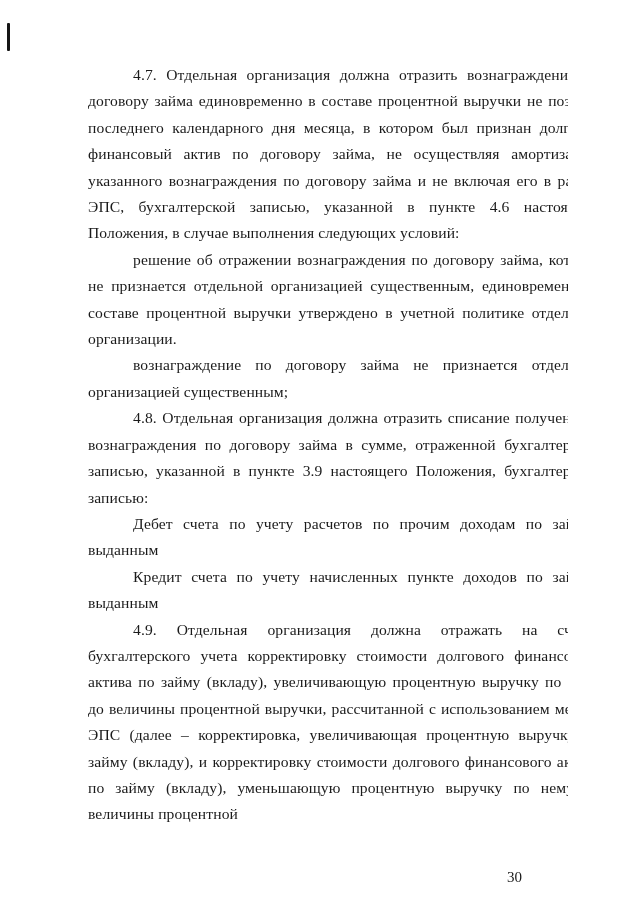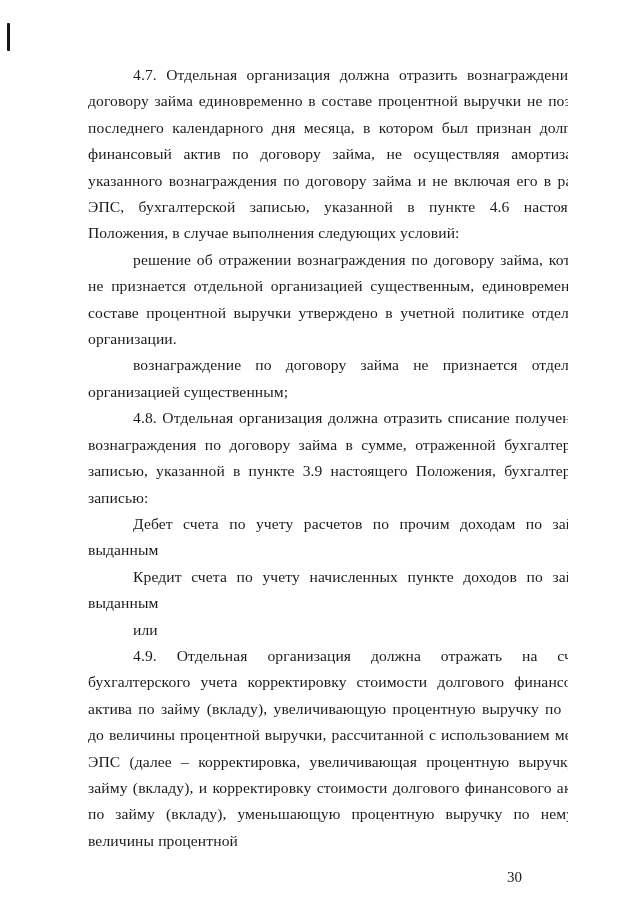--- a/index.html
+++ b/index.html
@@ -54,19 +54,18 @@
 
   <div class="scan-mark"></div>
 
   <div class="content">
     <p>4.7. Отдельная организация должна отразить вознаграждение по договору займа единовременно в составе процентной выручки не позднее последнего календарного дня месяца, в котором был признан долговой финансовый актив по договору займа, не осуществляя амортизацию указанного вознаграждения по договору займа и не включая его в расчет ЭПС, бухгалтерской записью, указанной в пункте 4.6 настоящего Положения, в случае выполнения следующих условий:</p>
     <p>решение об отражении вознаграждения по договору займа, которое не признается отдельной организацией существенным, единовременно в составе процентной выручки утверждено в учетной политике отдельной организации.</p>
     <p>вознаграждение по договору займа не признается отдельной организацией существенным;</p>
     <p>4.8. Отдельная организация должна отразить списание полученного вознаграждения по договору займа в сумме, отраженной бухгалтерской записью, указанной в пункте 3.9 настоящего Положения, бухгалтерской записью:</p>
     <p>Дебет счета по учету расчетов по прочим доходам по займам выданным</p>
     <p>Кредит счета по учету начисленных пункте доходов по займам выданным</p>
-    <p>или</p>
     <p>4.9. Отдельная организация должна отражать на счетах бухгалтерского учета корректировку стоимости долгового финансового актива по займу (вкладу), увеличивающую процентную выручку по нему до величины процентной выручки, рассчитанной с использованием метода ЭПС (далее – корректировка, увеличивающая процентную выручку по займу (вкладу), и корректировку стоимости долгового финансового актива по займу (вкладу), уменьшающую процентную выручку по нему до величины процентной</p>
   </div>
 
   <div class="page-number">30</div>
 
 </div>
 
 </body></html>

